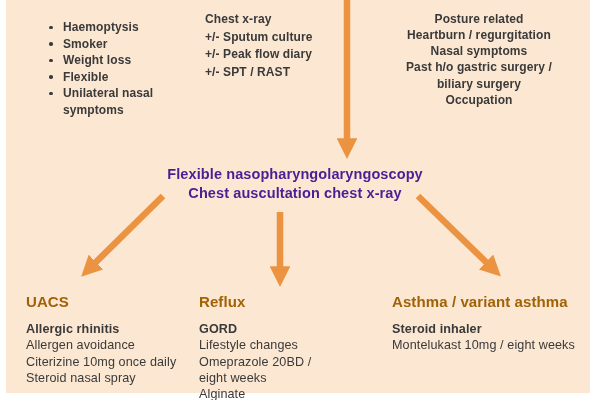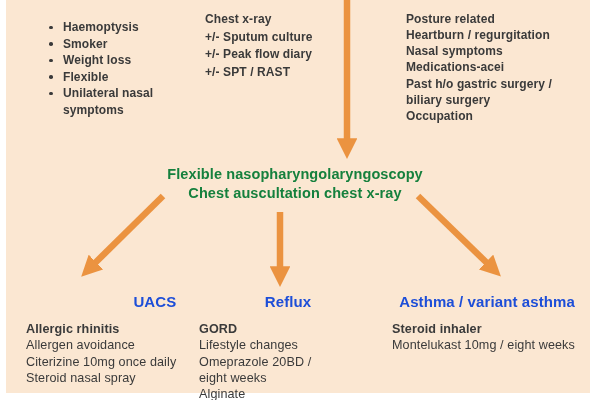--- a/index.html
+++ b/index.html
@@ -25,34 +25,34 @@
     font-size:12px;font-weight:600;line-height:16.5px;letter-spacing:.1px;
   }
   .redflags li::before{
     content:"";position:absolute;left:3px;top:6.5px;
     width:3.5px;height:3.5px;border-radius:50%;background:#3a3a3a;
   }
 
   
   .toplist{font-size:12px;font-weight:600;letter-spacing:.1px;white-space:nowrap;margin-top:7px;}
   .investigations{left:205px;top:4px;line-height:17.6px;}
-  .history{left:406px;top:4px;line-height:16.15px;}
+  .history{left:406px;top:4px;line-height:16.15px;text-align:center;}
 
   
   .assessment{
     left:95px;top:165px;width:400px;text-align:center;
-    font-size:14.5px;font-weight:700;line-height:19px;color:#15803d;
+    font-size:14.5px;font-weight:700;line-height:19px;color:#4c1d95;
     letter-spacing:.1px;
   }
 
   
   .outcome{white-space:nowrap;}
   .outcome h3{
     margin:0 0 11px 0;font-size:15px;font-weight:700;line-height:16px;
-    color:#1d4ed8;letter-spacing:.1px;text-align:right;
+    color:#a16207;letter-spacing:.1px;
   }
   .outcome .oline{font-size:12.6px;font-weight:400;line-height:16.3px;letter-spacing:.1px;}
   .outcome .lead{font-weight:600;}
   .uacs{left:26px;top:294px;}
   .reflux{left:199px;top:294px;}
   .asthma{left:392px;top:294px;}
 </style>
 </head>
 <body>
 
@@ -84,21 +84,20 @@
     <div>Chest x-ray</div>
     <div>+/- Sputum culture</div>
     <div>+/- Peak flow diary</div>
     <div>+/- SPT / RAST</div>
   </div>
 
   <div class="abs toplist history">
     <div>Posture related</div>
     <div>Heartburn / regurgitation</div>
     <div>Nasal symptoms</div>
-    <div>Medications-acei</div>
     <div>Past h/o gastric surgery /</div>
     <div>biliary surgery</div>
     <div>Occupation</div>
   </div>
 
   <div class="abs assessment">
     <div>Flexible nasopharyngolaryngoscopy</div>
     <div>Chest auscultation chest x-ray</div>
   </div>
 

